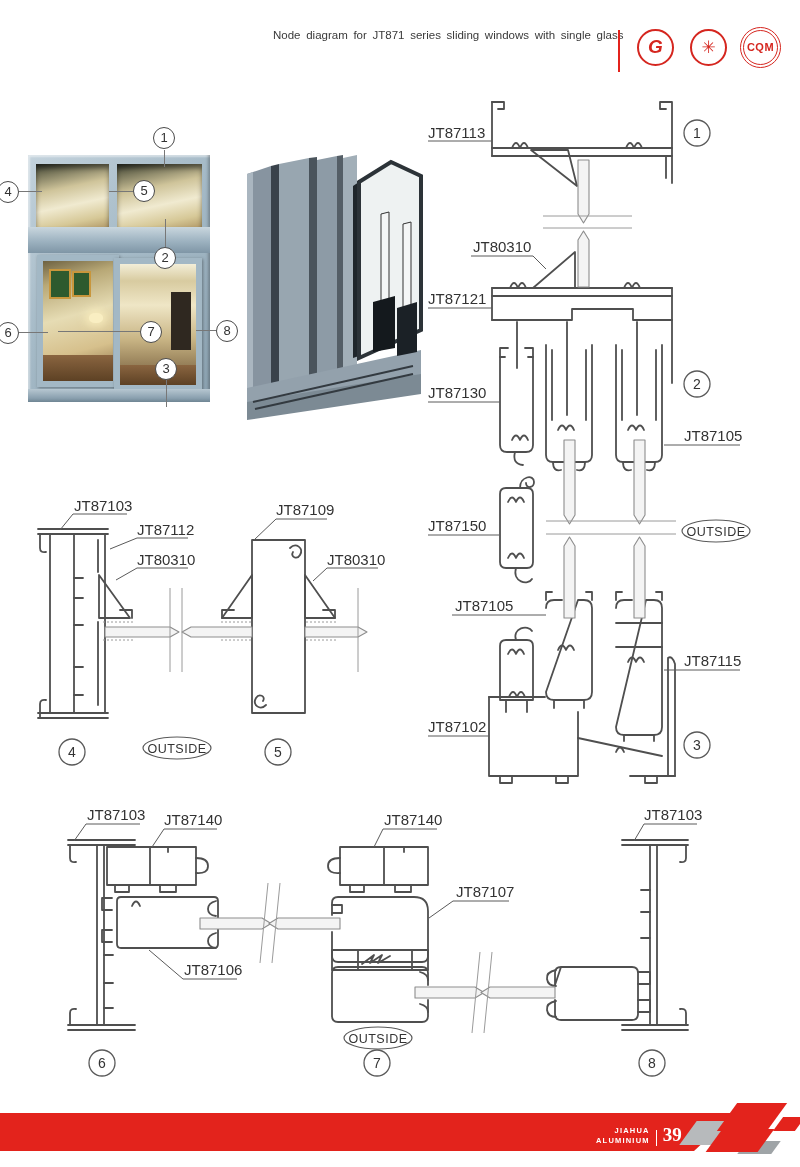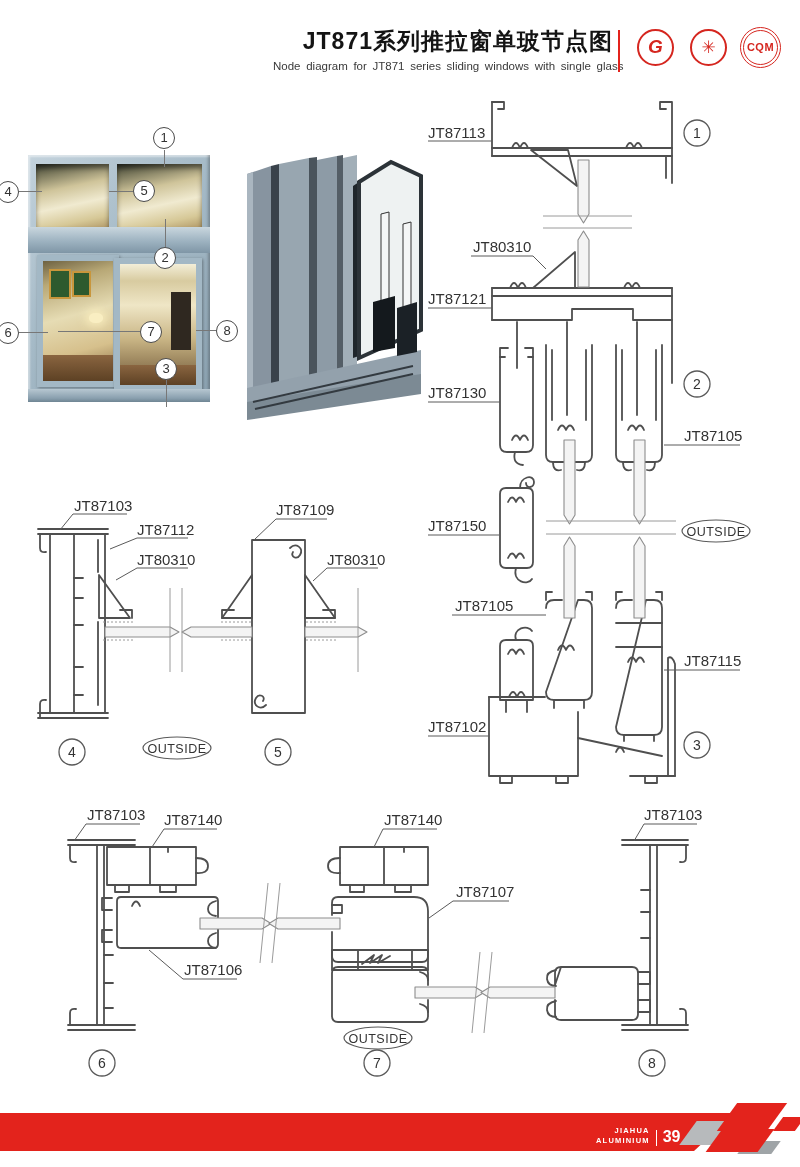--- a/index.html
+++ b/index.html
@@ -51,30 +51,29 @@
   .badge text{font-size:14px;fill:#333;text-anchor:middle;}
   .oval ellipse{fill:#fff;stroke:#5a5a5a;stroke-width:1.2;}
   .oval text{font-size:12.5px;letter-spacing:.5px;text-anchor:middle;fill:#333;}
   
   .f-band{position:absolute;left:0;top:1113px;width:760px;height:38px;background:#e3231c;
           -webkit-clip-path:polygon(0 0,735px 0,694px 38px,0 38px);
           clip-path:polygon(0 0,735px 0,694px 38px,0 38px);}
   .f-inner{position:absolute;left:596px;top:1118px;height:28px;display:flex;align-items:flex-end;color:#fff;z-index:3;}
   .f-brand{text-align:right;font-size:7.5px;letter-spacing:1.2px;line-height:1.35;font-weight:bold;}
   .f-sep{width:1px;height:16px;background:#fff;margin:0 6px;}
-  .f-num{font-size:16px;font-weight:bold;}
+  .f-num{font-size:19px;font-weight:bold;font-family:Liberation Serif, serif;}
   .deco{position:absolute;transform:skewX(-36deg);}
 </style>
 </head>
 <body>
 
 <div class="page">
 
   <div class="h-text">
-    <div class="h-cn">JT871系列推拉窗单玻节点图</div>
     <div class="h-en">Node diagram for JT871 series sliding windows with single glass</div>
   </div>
   <div class="h-div"></div>
   <div class="logo logo-gb">G</div>
   <div class="logo logo-seal">✳</div>
   <div class="logo logo-cqm">CQM</div>
 
   <div class="photo">
     <div class="pane tpane" style="left:8px;top:9px;width:73px;height:63px;"></div>
     <div class="pane tpane" style="left:89px;top:9px;width:85px;height:63px;"></div>

